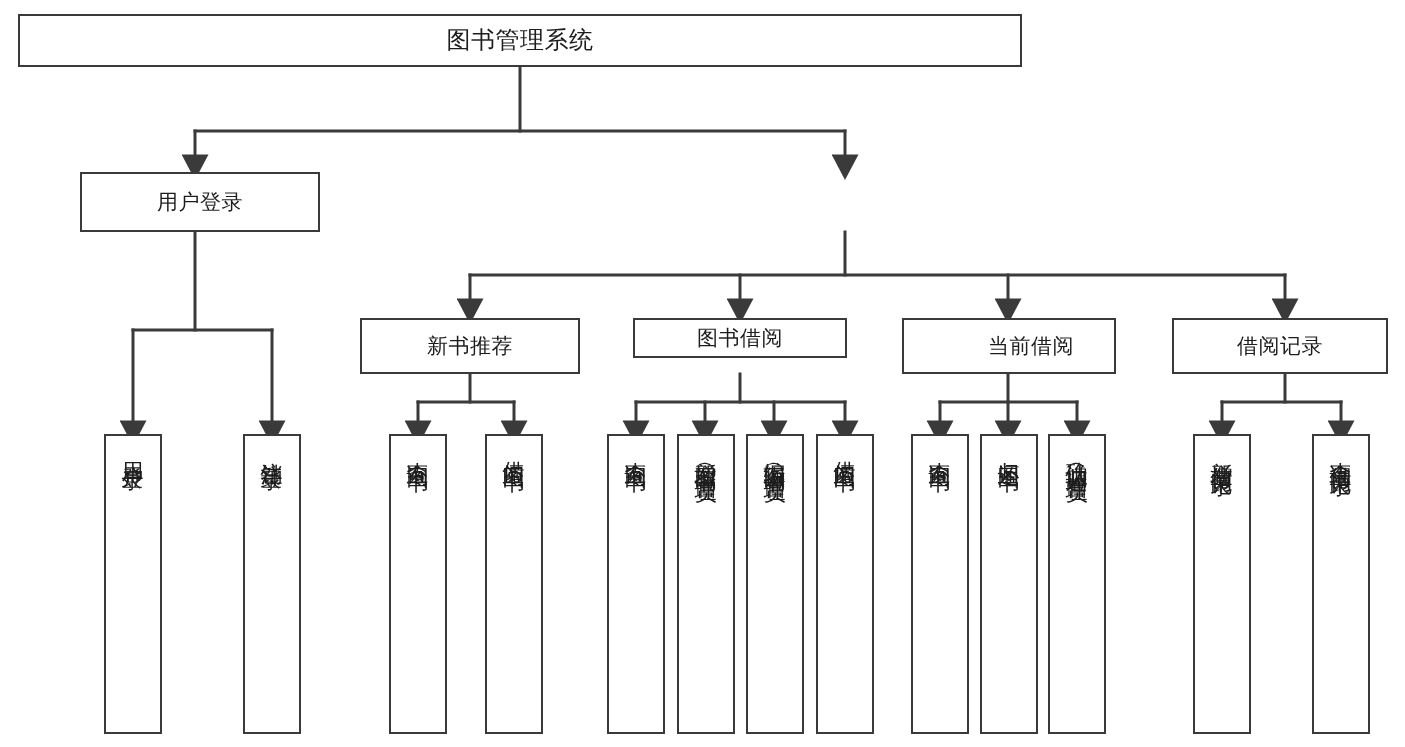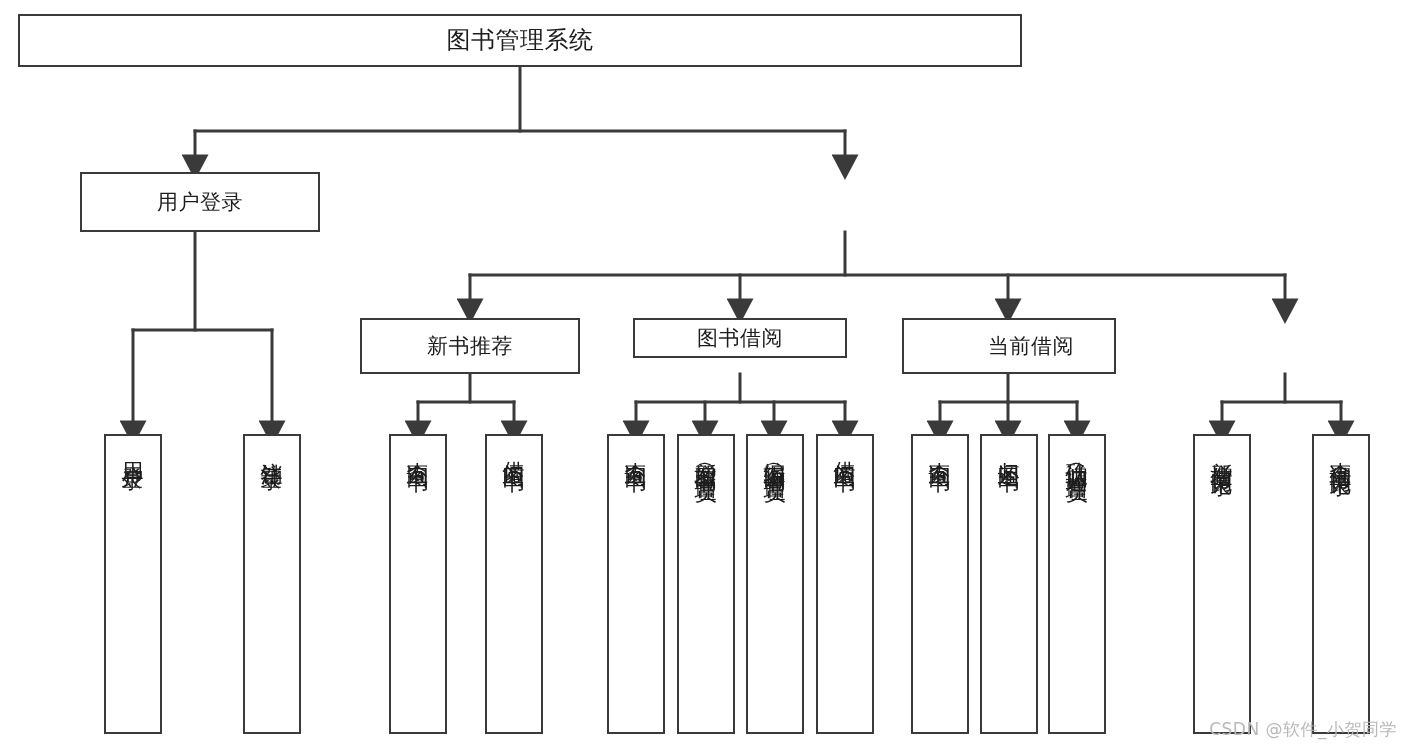--- a/index.html
+++ b/index.html
@@ -146,20 +146,23 @@
   </div>
 
   <div class="node horiz" style="left:633px; top:318px; width:214px; height:40px;">
     <span class="node-label">图书借阅</span>
   </div>
 
   <div class="node horiz" style="left:902px; top:318px; width:214px; height:56px;padding-left:44px;">
     <span class="node-label">当前借阅</span>
   </div>
 
+  <div class="node horiz" style="left:1172px; top:318px; width:216px; height:56px;">
+    <span class="node-label">借阅记录</span>
+  </div>
 
   <div class="node vert" style="left:104px; top:434px; width:58px; height:300px;">
     <span class="node-label">用户登录</span>
   </div>
 
   <div class="node vert" style="left:243px; top:434px; width:58px; height:300px;">
     <span class="node-label">注销登录</span>
   </div>
 
   <div class="node vert" style="left:389px; top:434px; width:58px; height:300px;">
@@ -199,15 +202,14 @@
   </div>
 
   <div class="node vert" style="left:1193px; top:434px; width:58px; height:300px;">
     <span class="node-label">新增借阅记录</span>
   </div>
 
   <div class="node vert" style="left:1312px; top:434px; width:58px; height:300px;">
     <span class="node-label">查询借阅记录</span>
   </div>
 
-  <div class="watermark">CSDN @软件_小贺同学</div>
 
 </div>
 
 </body></html>

